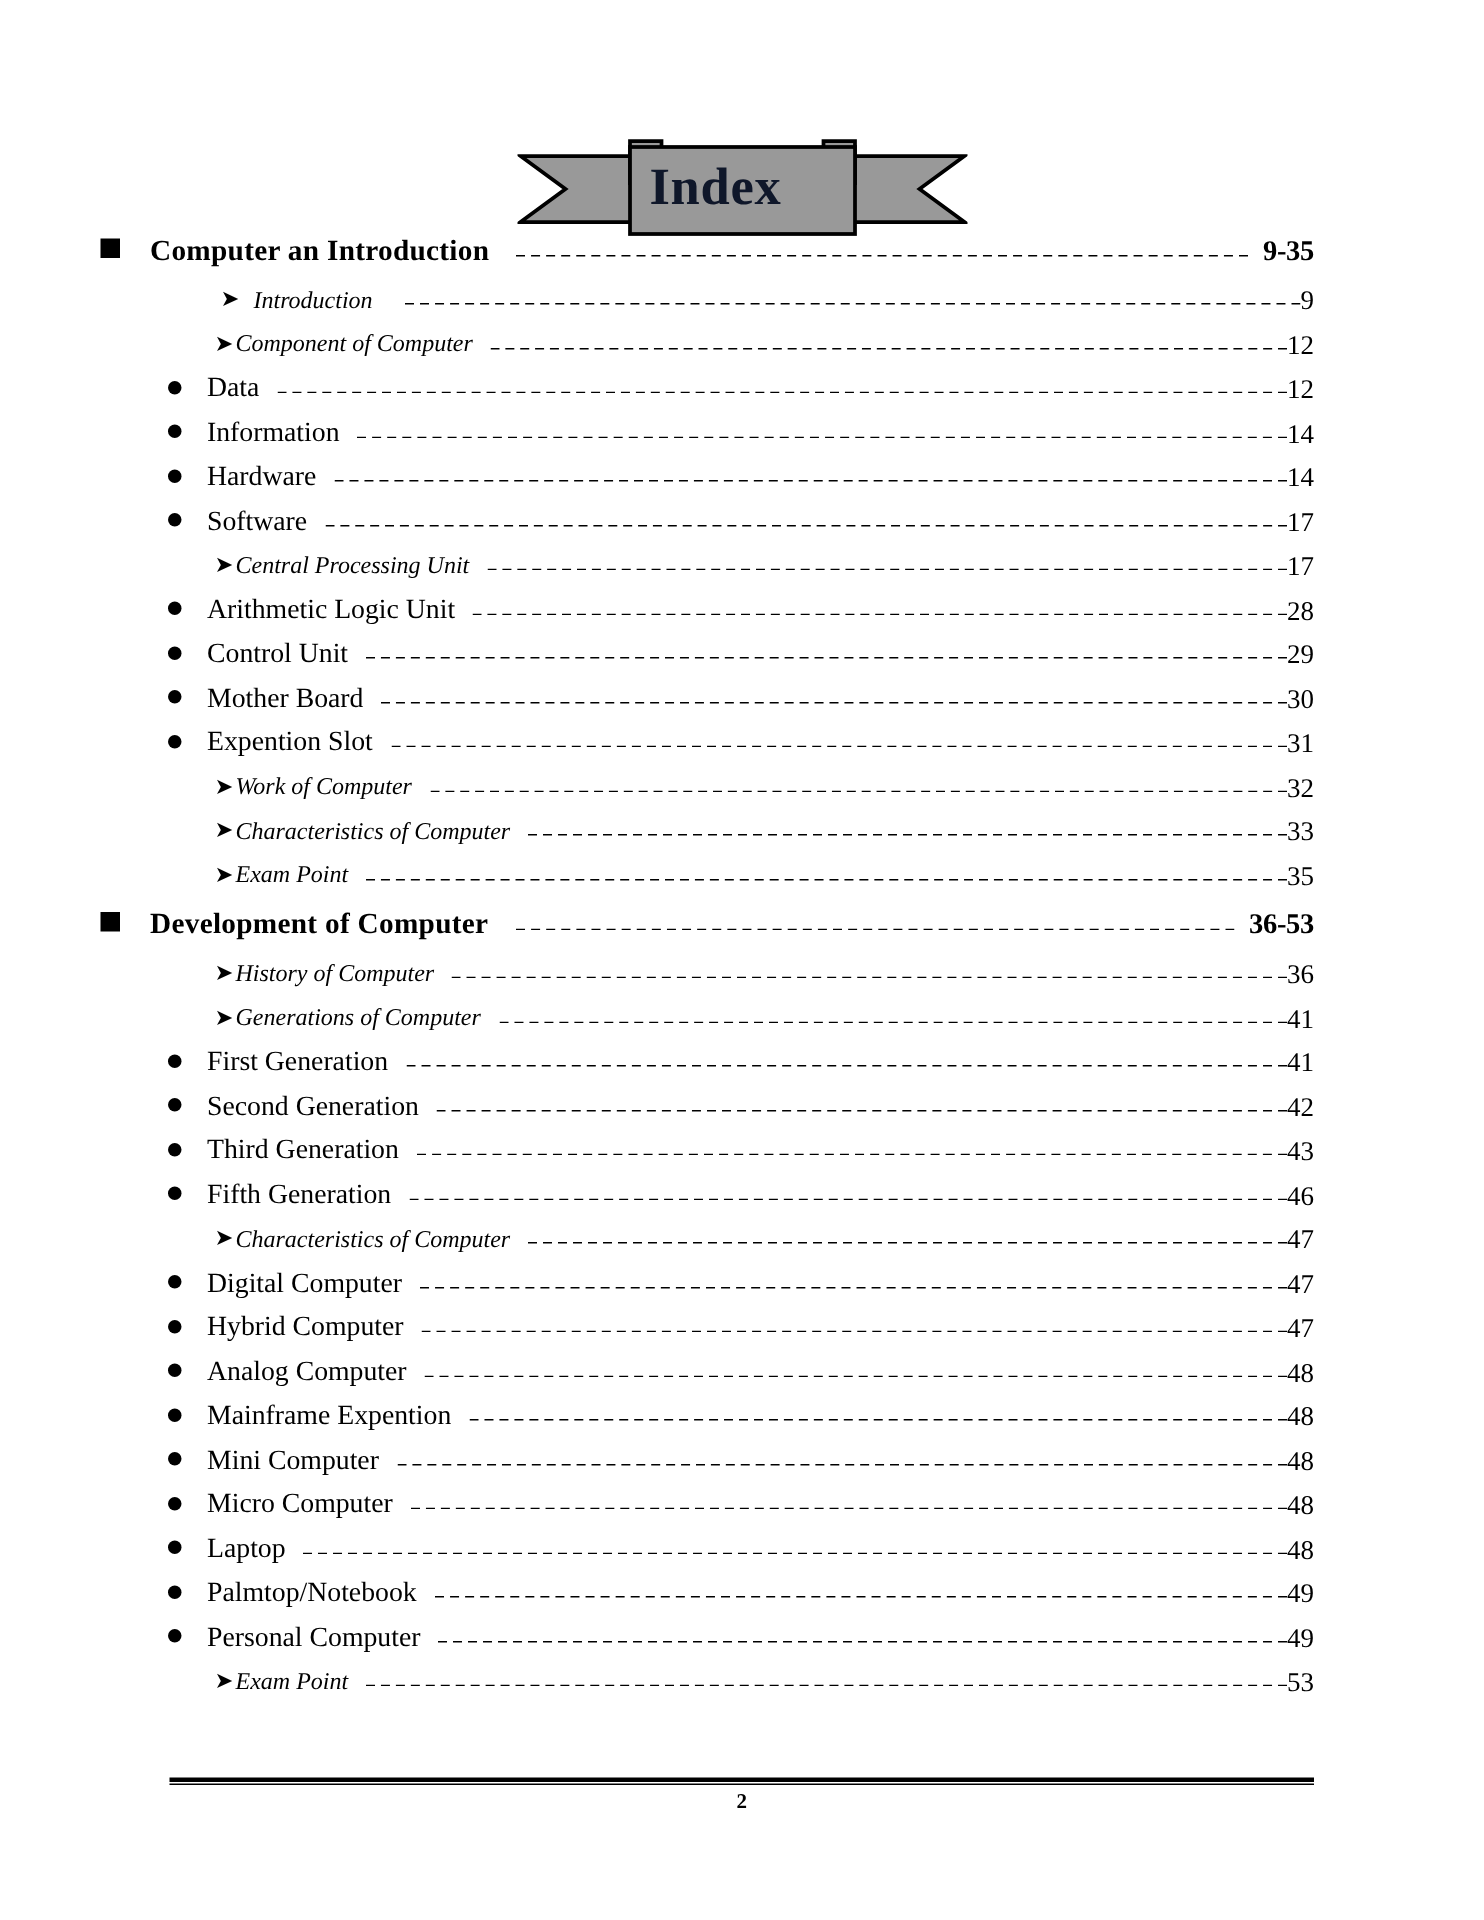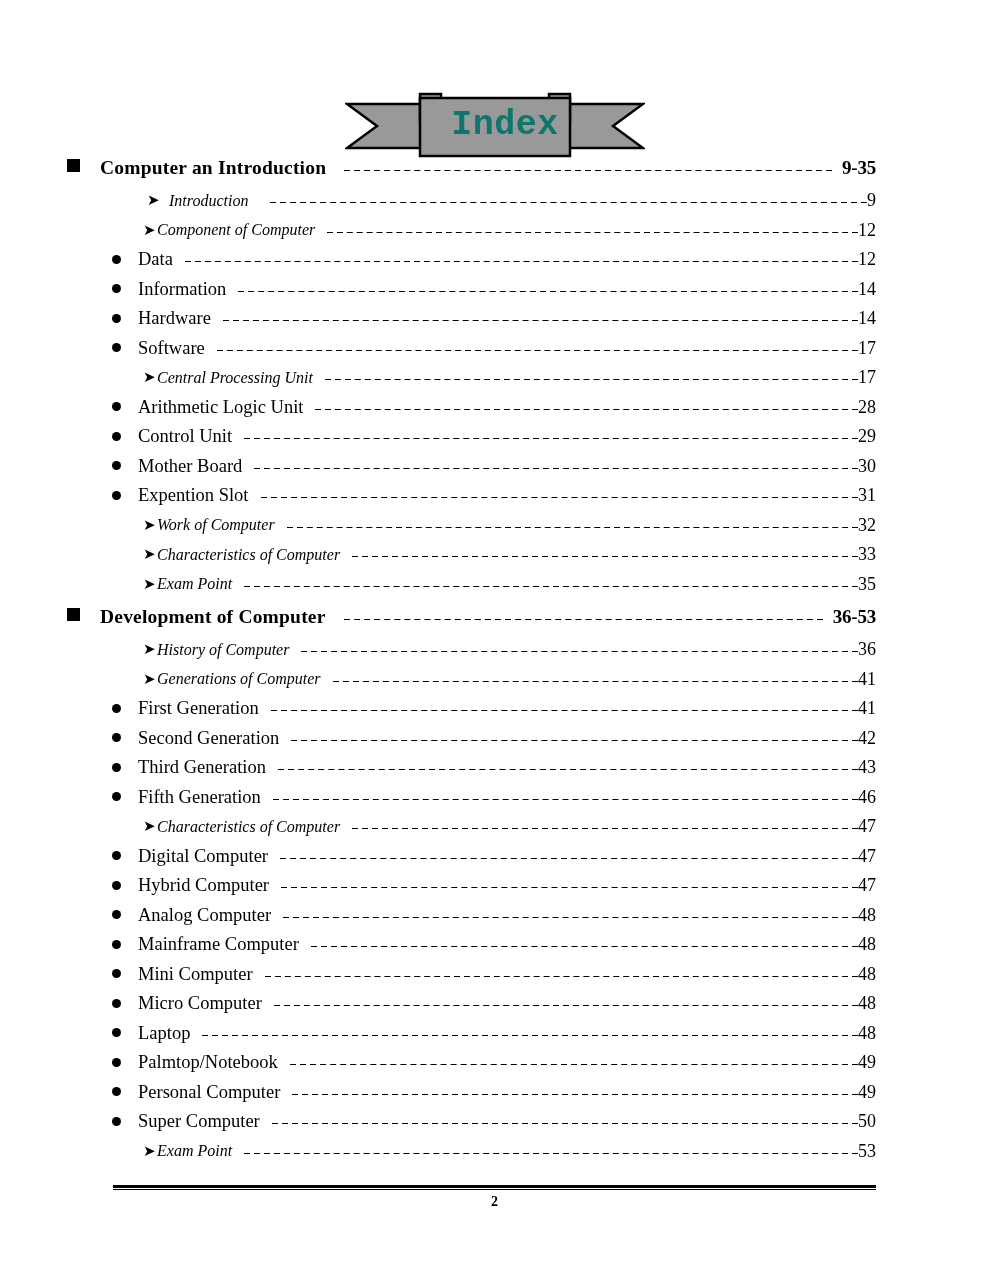--- a/index.html
+++ b/index.html
@@ -25,32 +25,32 @@
     height: 72px;
   }
   #banner-svg {
     position: absolute;
     left: 345px;
     top: 0;
     display: block;
   }
   #banner-title {
     position: absolute;
-    left: 355px;
+    left: 327px;
     top: 0;
     width: 300px;
     height: 72px;
     display: flex;
     align-items: center;
     justify-content: center;
-    font-family: Liberation Mono, monospace;
+    font-family: Liberation Serif, serif;
     font-weight: bold;
     font-size: 35px;
     letter-spacing: 0.5px;
-    color: #0f766e;
+    color: #0f172a;
     padding-top: 6px;
     box-sizing: border-box;
   }
 
   
   #toc {
     position: absolute;
     left: 0;
     top: 150px;
     width: 989px;
@@ -379,21 +379,21 @@
       <span class="pageno">47</span>
     </div>
     <div class="toc-row lvl3">
       <span class="bullet"><i></i></span>
       <span class="label">Analog Computer</span>
       <span class="leader"></span>
       <span class="pageno">48</span>
     </div>
     <div class="toc-row lvl3">
       <span class="bullet"><i></i></span>
-      <span class="label">Mainframe Computer</span>
+      <span class="label">Mainframe Expention</span>
       <span class="leader"></span>
       <span class="pageno">48</span>
     </div>
     <div class="toc-row lvl3">
       <span class="bullet"><i></i></span>
       <span class="label">Mini Computer</span>
       <span class="leader"></span>
       <span class="pageno">48</span>
     </div>
     <div class="toc-row lvl3">
@@ -412,26 +412,20 @@
       <span class="bullet"><i></i></span>
       <span class="label">Palmtop/Notebook</span>
       <span class="leader"></span>
       <span class="pageno">49</span>
     </div>
     <div class="toc-row lvl3">
       <span class="bullet"><i></i></span>
       <span class="label">Personal Computer</span>
       <span class="leader"></span>
       <span class="pageno">49</span>
-    </div>
-    <div class="toc-row lvl3">
-      <span class="bullet"><i></i></span>
-      <span class="label">Super Computer</span>
-      <span class="leader"></span>
-      <span class="pageno">50</span>
     </div>
     <div class="toc-row lvl2">
       <span class="bullet">➤</span>
       <span class="label">Exam Point</span>
       <span class="leader"></span>
       <span class="pageno">53</span>
     </div>
   </div>
 
 <div id="footer">

